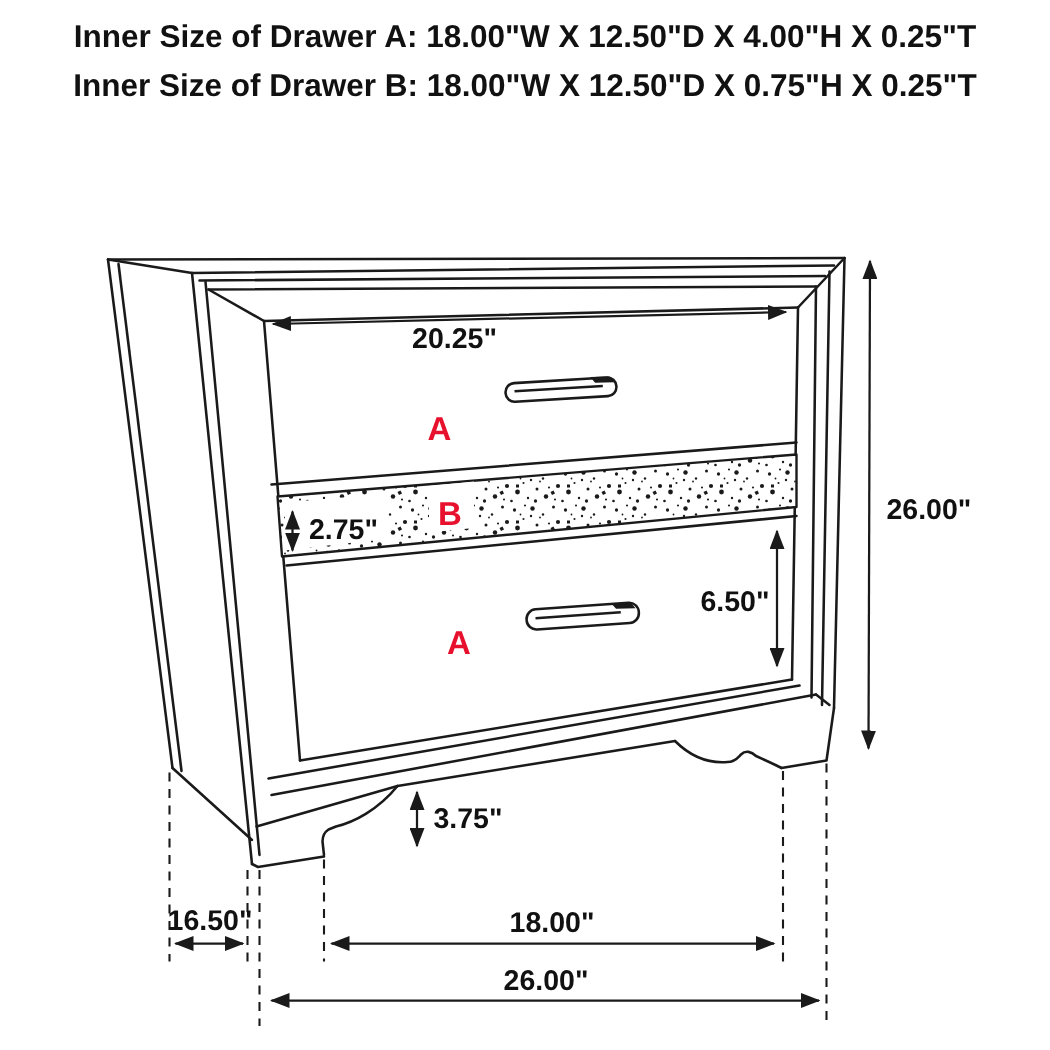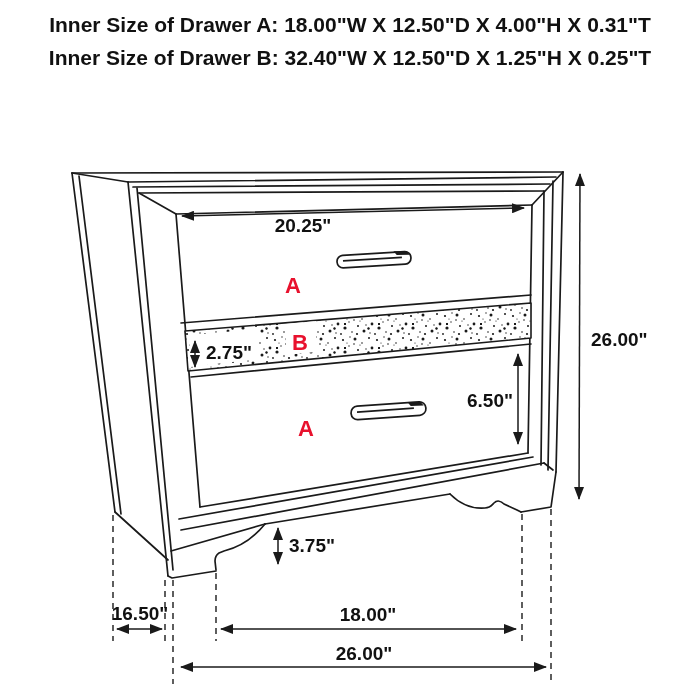--- a/index.html
+++ b/index.html
@@ -11,22 +11,22 @@
   svg{position:absolute;left:0;top:0;}
   .dimtxt{font-family:"Liberation Sans",sans-serif;font-weight:bold;font-size:19px;fill:#111;}
   .redtxt{font-family:"Liberation Sans",sans-serif;font-weight:bold;font-size:22px;}
 </style>
 </head>
 <body>
 
 <div class="stage">
 
   <div class="hdr">
-    <p>Inner Size of Drawer A: 18.00"W X 12.50"D X 4.00"H X 0.31"T</p>
-    <p>Inner Size of Drawer B: 32.40"W X 12.50"D X 1.25"H X 0.25"T</p>
+    <p>Inner Size of Drawer A: 18.00"W X 12.50"D X 4.00"H X 0.25"T</p>
+    <p>Inner Size of Drawer B: 18.00"W X 12.50"D X 0.75"H X 0.25"T</p>
   </div>
 
   <svg width="700" height="700" viewBox="0 0 700 700">
     <defs>
       <marker id="ah" markerUnits="userSpaceOnUse" markerWidth="14" markerHeight="10" refX="12" refY="5" orient="auto-start-reverse">
         <path d="M0,0 L13,5 L0,10 Z" fill="#1a1a1a"></path>
       </marker>
       <pattern id="spk" width="34" height="24" patternUnits="userSpaceOnUse">
         <g fill="#1a1a1a">
           <circle cx="3" cy="4" r="1.1"></circle>

